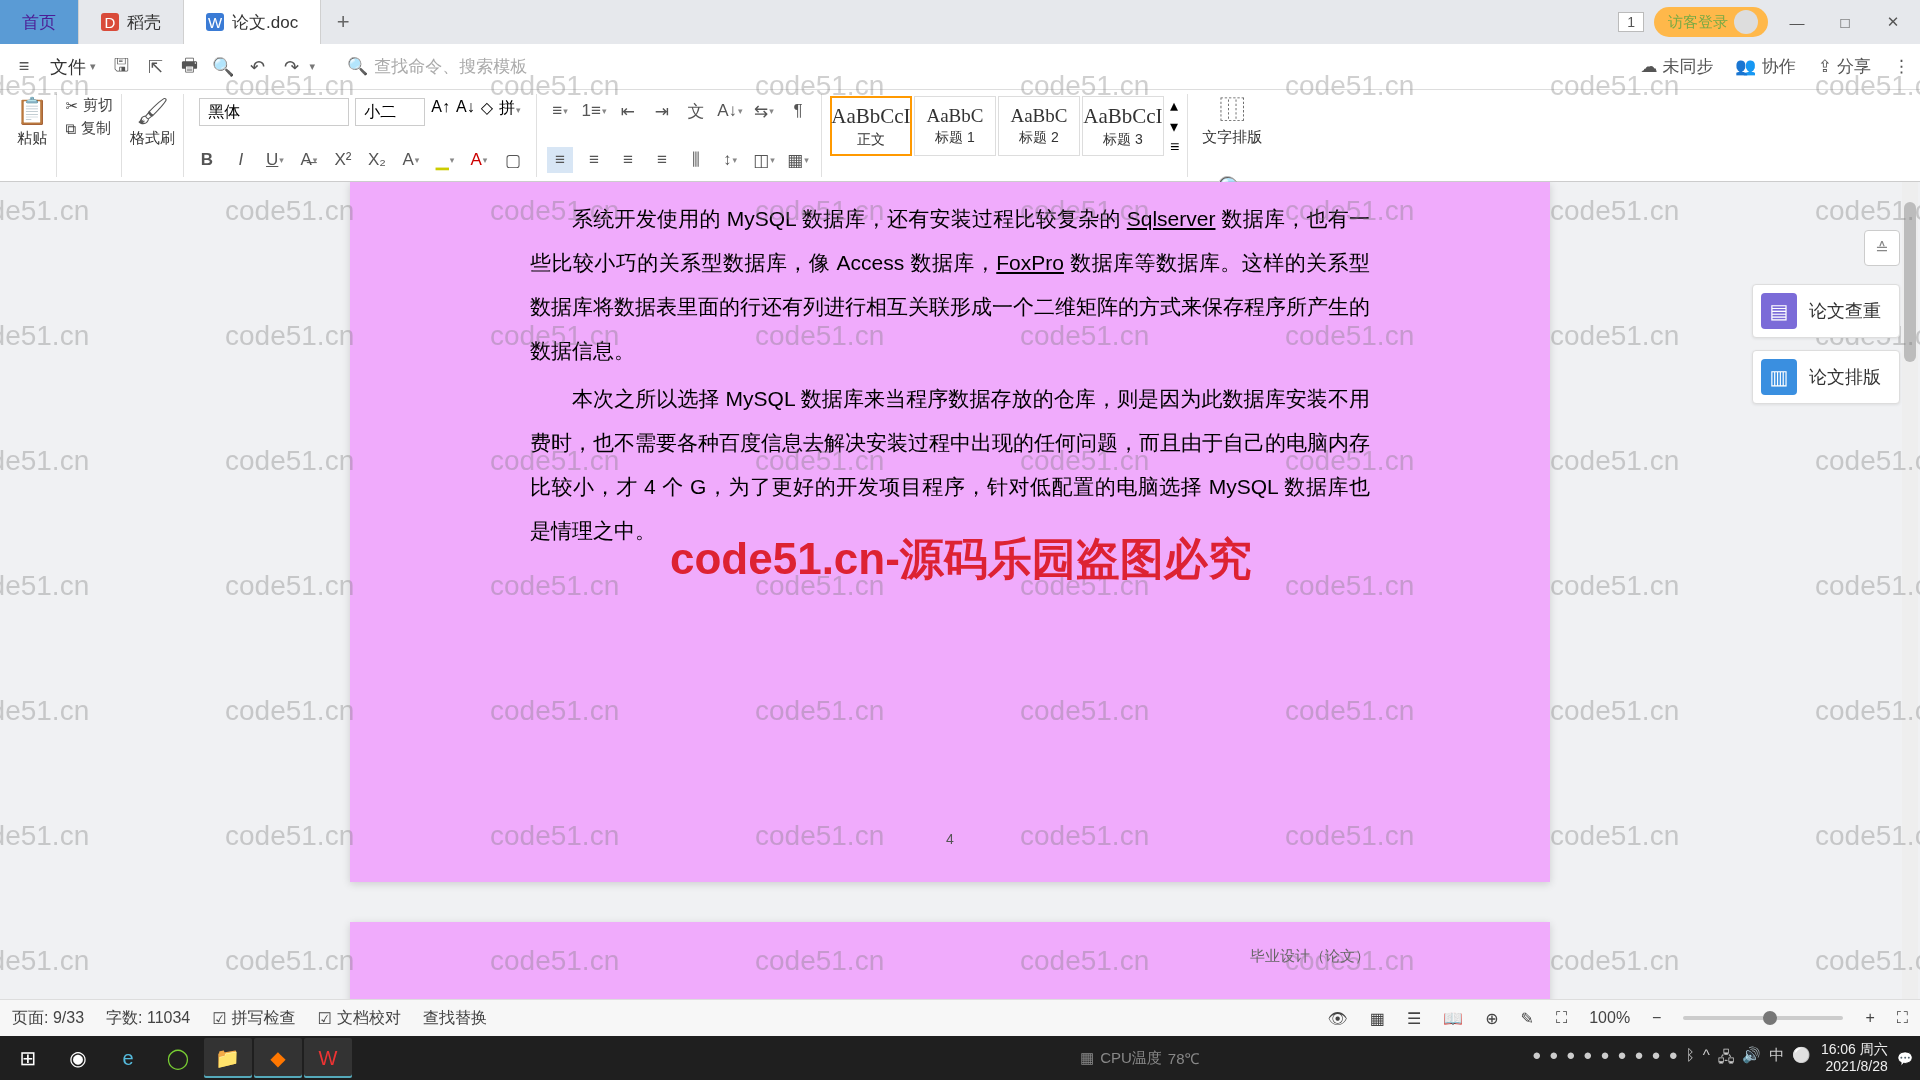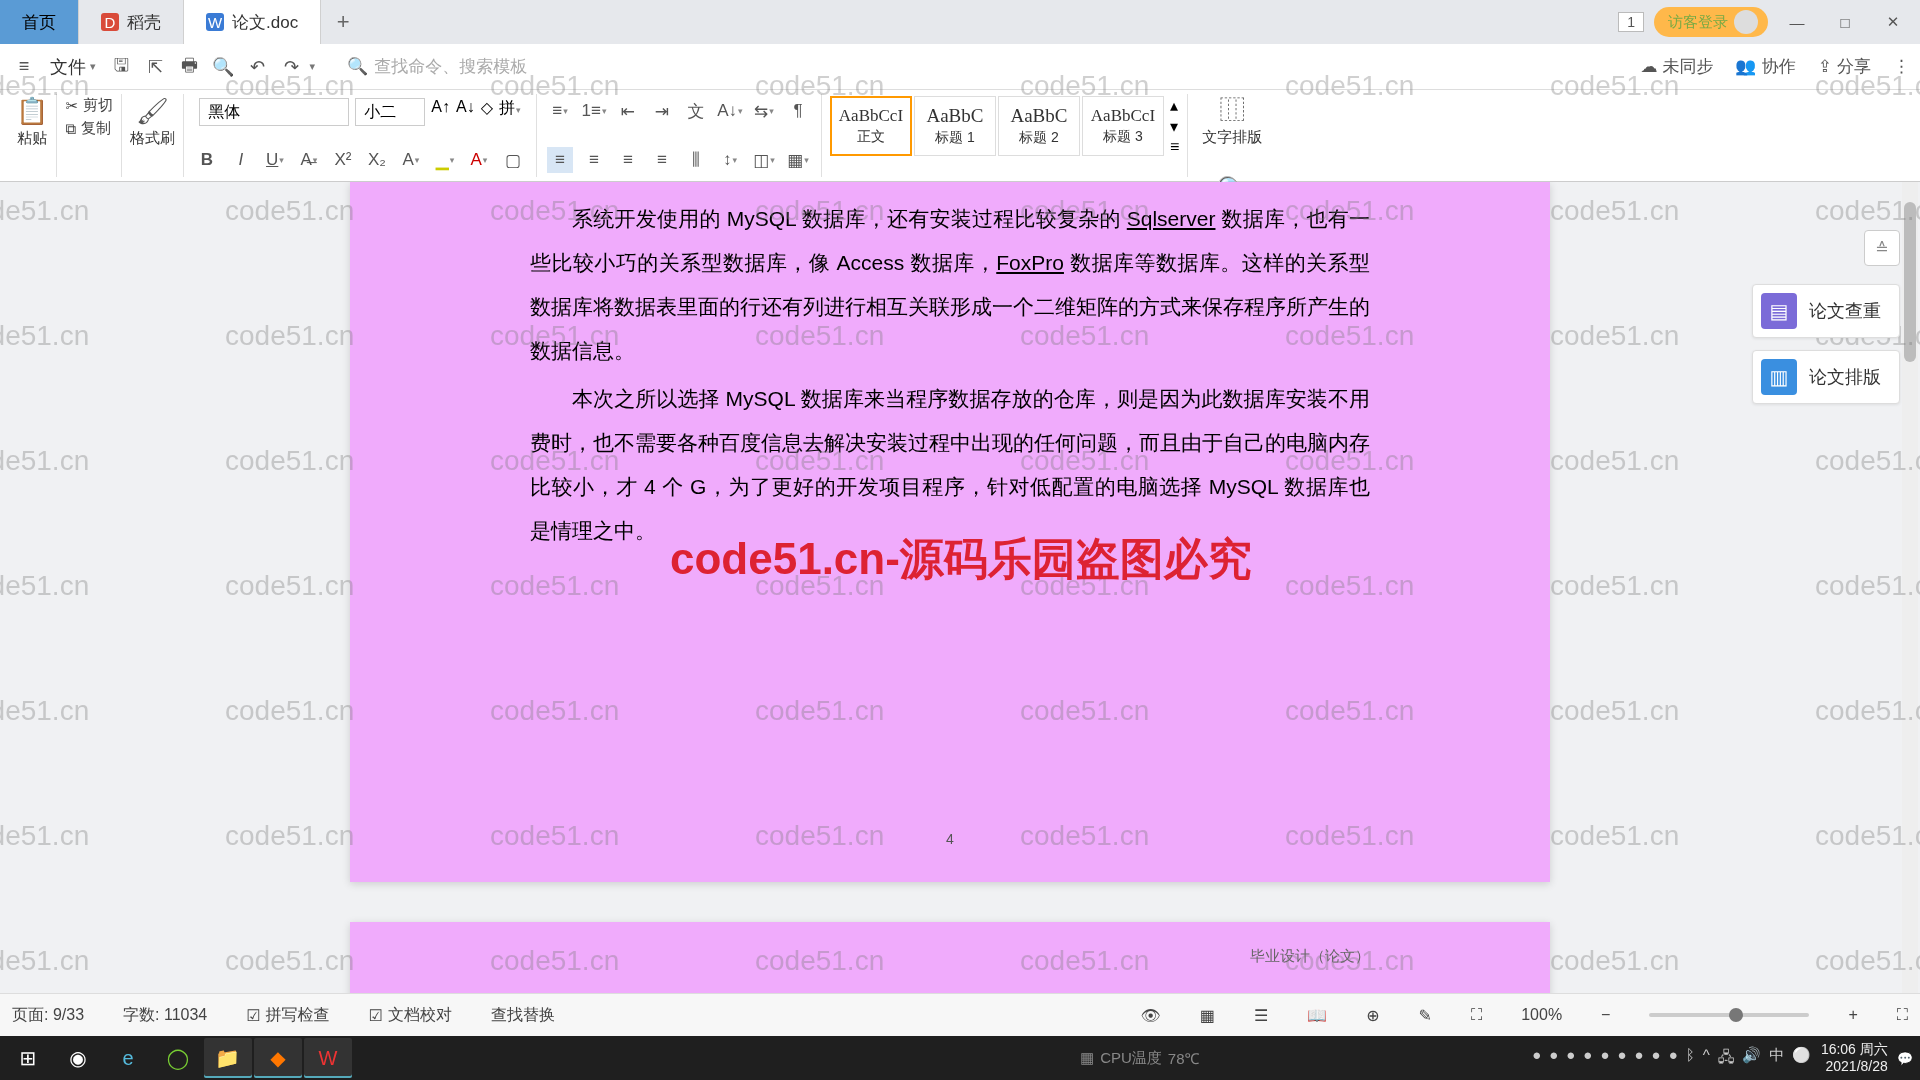--- a/index.html
+++ b/index.html
@@ -6,21 +6,21 @@
 body { width:1920px; height:1080px; background:#f0f0f0; overflow:hidden; position:relative; }
 
 
 .watermarks { position:absolute; inset:0; pointer-events:none; z-index:3; }
 .wm { position:absolute; color:rgba(120,120,120,0.35); font-size:28px; font-weight:400; }
 .big-wm { position:absolute; color:#d23; font-size:44px; font-weight:bold; z-index:4; left:670px; top:530px; pointer-events:none; }
 
 
 .titlebar { height:44px; background:#e6e8ec; display:flex; align-items:stretch; position:relative; }
 .tab { display:flex; align-items:center; padding:0 22px; font-size:17px; color:#333; border-right:1px solid #d0d0d0; gap:8px; }
-.tab.home { background:#5a9bd5; color:#000000;justify-content:center; }
+.tab.home { background:#5a9bd5; color:#4c1d95;justify-content:center; }
 .tab.active { background:#fff; }
 .tab-ico { width:18px; height:18px; display:inline-flex; align-items:center; justify-content:center; font-size:15px; border-radius:3px; }
 .tab-ico.d { background:#d94b3a; color:#fff; }
 .tab-ico.w { background:#3a7bd5; color:#fff; }
 .newtab { width:44px; display:flex; align-items:center; justify-content:center; color:#666; font-size:22px; }
 .title-right { position:absolute; right:0; top:0; height:44px; display:flex; align-items:center; gap:10px; padding-right:8px; }
 .win-btn { width:38px; height:30px; display:flex; align-items:center; justify-content:center; color:#555; font-size:15px; }
 .guest { background:#ffb84a; border-radius:16px; padding:3px 10px 3px 14px; display:flex; align-items:center; gap:6px; color:#7a4; font-size:15px; }
 .guest .avatar { width:24px; height:24px; border-radius:50%; background:#ddd; display:inline-block; }
 .count-badge { border:1px solid #bbb; padding:1px 8px; font-size:14px; color:#555; background:#fff; }
@@ -47,21 +47,21 @@
 .small-stack .row { display:flex; align-items:center; gap:5px; }
 .font-sel { display:flex; gap:6px; }
 .font-name, .font-size { border:1px solid #ccc; height:28px; display:flex; align-items:center; padding:0 8px; font-size:16px; background:#fff; }
 .font-name { width:150px; } .font-size { width:70px; }
 .toolrow { display:flex; align-items:center; gap:8px; }
 .toolrow .t { width:26px; height:26px; display:flex; align-items:center; justify-content:center; color:#555; font-size:17px; }
 .t.drop::after { content:"▾"; font-size:9px; margin-left:1px; color:#888; }
 .style-box { display:flex; align-items:center; gap:2px; }
 .style-item { width:82px; height:60px; border:1px solid #ddd; display:flex; flex-direction:column; align-items:center; justify-content:center; font-size:14px; }
 .style-item.sel { border:1px solid #f90; box-shadow:0 0 0 1px #f90 inset; }
-.style-prev { font-family:serif; font-size:17px; color:#333; }
+.style-prev { font-family:serif; font-size:21px; color:#333; }
 .style-prev.big { font-weight:normal; font-size:19px; }
 .style-lbl { font-size:14px; color:#333; margin-top:2px; }
 .right-tools { display:flex; gap:28px; padding:0 14px; align-items:center; }
 
 
 .workspace { position:absolute; top:182px; left:0; right:0; bottom:44px; background:#f0f1f3; overflow:hidden; }
 .page { position:absolute; background:#f0abfc; box-shadow:0 2px 8px rgba(0,0,0,.15); width:1200px; left:350px; }
 .page1 { top:0; height:700px; }
 .page2 { top:740px; height:400px; }
 .doc-text { position:absolute; left:180px; right:180px; font-family:"SimSun",serif; font-size:21px; color:#000; line-height:2.05; text-align:justify; }
@@ -75,21 +75,21 @@
 .side-toggle { width:36px; height:36px; border:1px solid #ccc; background:#fff; border-radius:4px; display:flex; align-items:center; justify-content:center; color:#888; margin-left:auto; margin-bottom:6px; }
 .side-btn { background:#fff; border:1px solid #ddd; border-radius:4px; display:flex; align-items:center; gap:12px; padding:8px 18px 8px 8px; font-size:18px; color:#333; box-shadow:0 1px 3px rgba(0,0,0,.08); }
 .side-btn .sq { width:36px; height:36px; border-radius:4px; display:flex; align-items:center; justify-content:center; color:#fff; font-size:20px; }
 .sq.purple { background:#7b6bd8; } .sq.blue { background:#3a8fe0; }
 
 
 .vscroll { position:absolute; right:2px; top:182px; bottom:44px; width:16px; background:#eee; }
 .vthumb { position:absolute; left:2px; right:2px; top:20px; height:160px; background:#bcbcbc; border-radius:6px; }
 
 
-.statusbar { position:absolute; bottom:44px; left:0; right:0; height:43px; background:#f7f7f7; border-top:1px solid #ddd; display:flex; align-items:center; padding:0 12px; font-size:16px; color:#444; gap:39px; }
+.statusbar { position:absolute; bottom:44px; left:0; right:0; height:37px; background:#f7f7f7; border-top:1px solid #ddd; display:flex; align-items:center; padding:0 12px; font-size:16px; color:#444; gap:22px; }
 .statusbar .spacer { flex:1; }
 .sb-item { display:flex; align-items:center; gap:5px; }
 .zoom-slider { width:160px; height:4px; background:#ccc; position:relative; border-radius:2px; }
 .zoom-slider .knob { position:absolute; left:50%; top:-5px; width:14px; height:14px; border-radius:50%; background:#777; }
 
 
 .taskbar { position:absolute; bottom:0; left:0; right:0; height:44px; background:#1f1f1f; display:flex; align-items:center; padding:0 4px; gap:2px; }
 .task-ico { width:48px; height:40px; display:flex; align-items:center; justify-content:center; color:#fff; font-size:20px; border-radius:2px; }
 .task-ico.active { background:#333; box-shadow:inset 0 -2px 0 #5ab; }
 .tray { position:absolute; right:6px; display:flex; align-items:center; gap:10px; color:#ccc; font-size:13px; }

